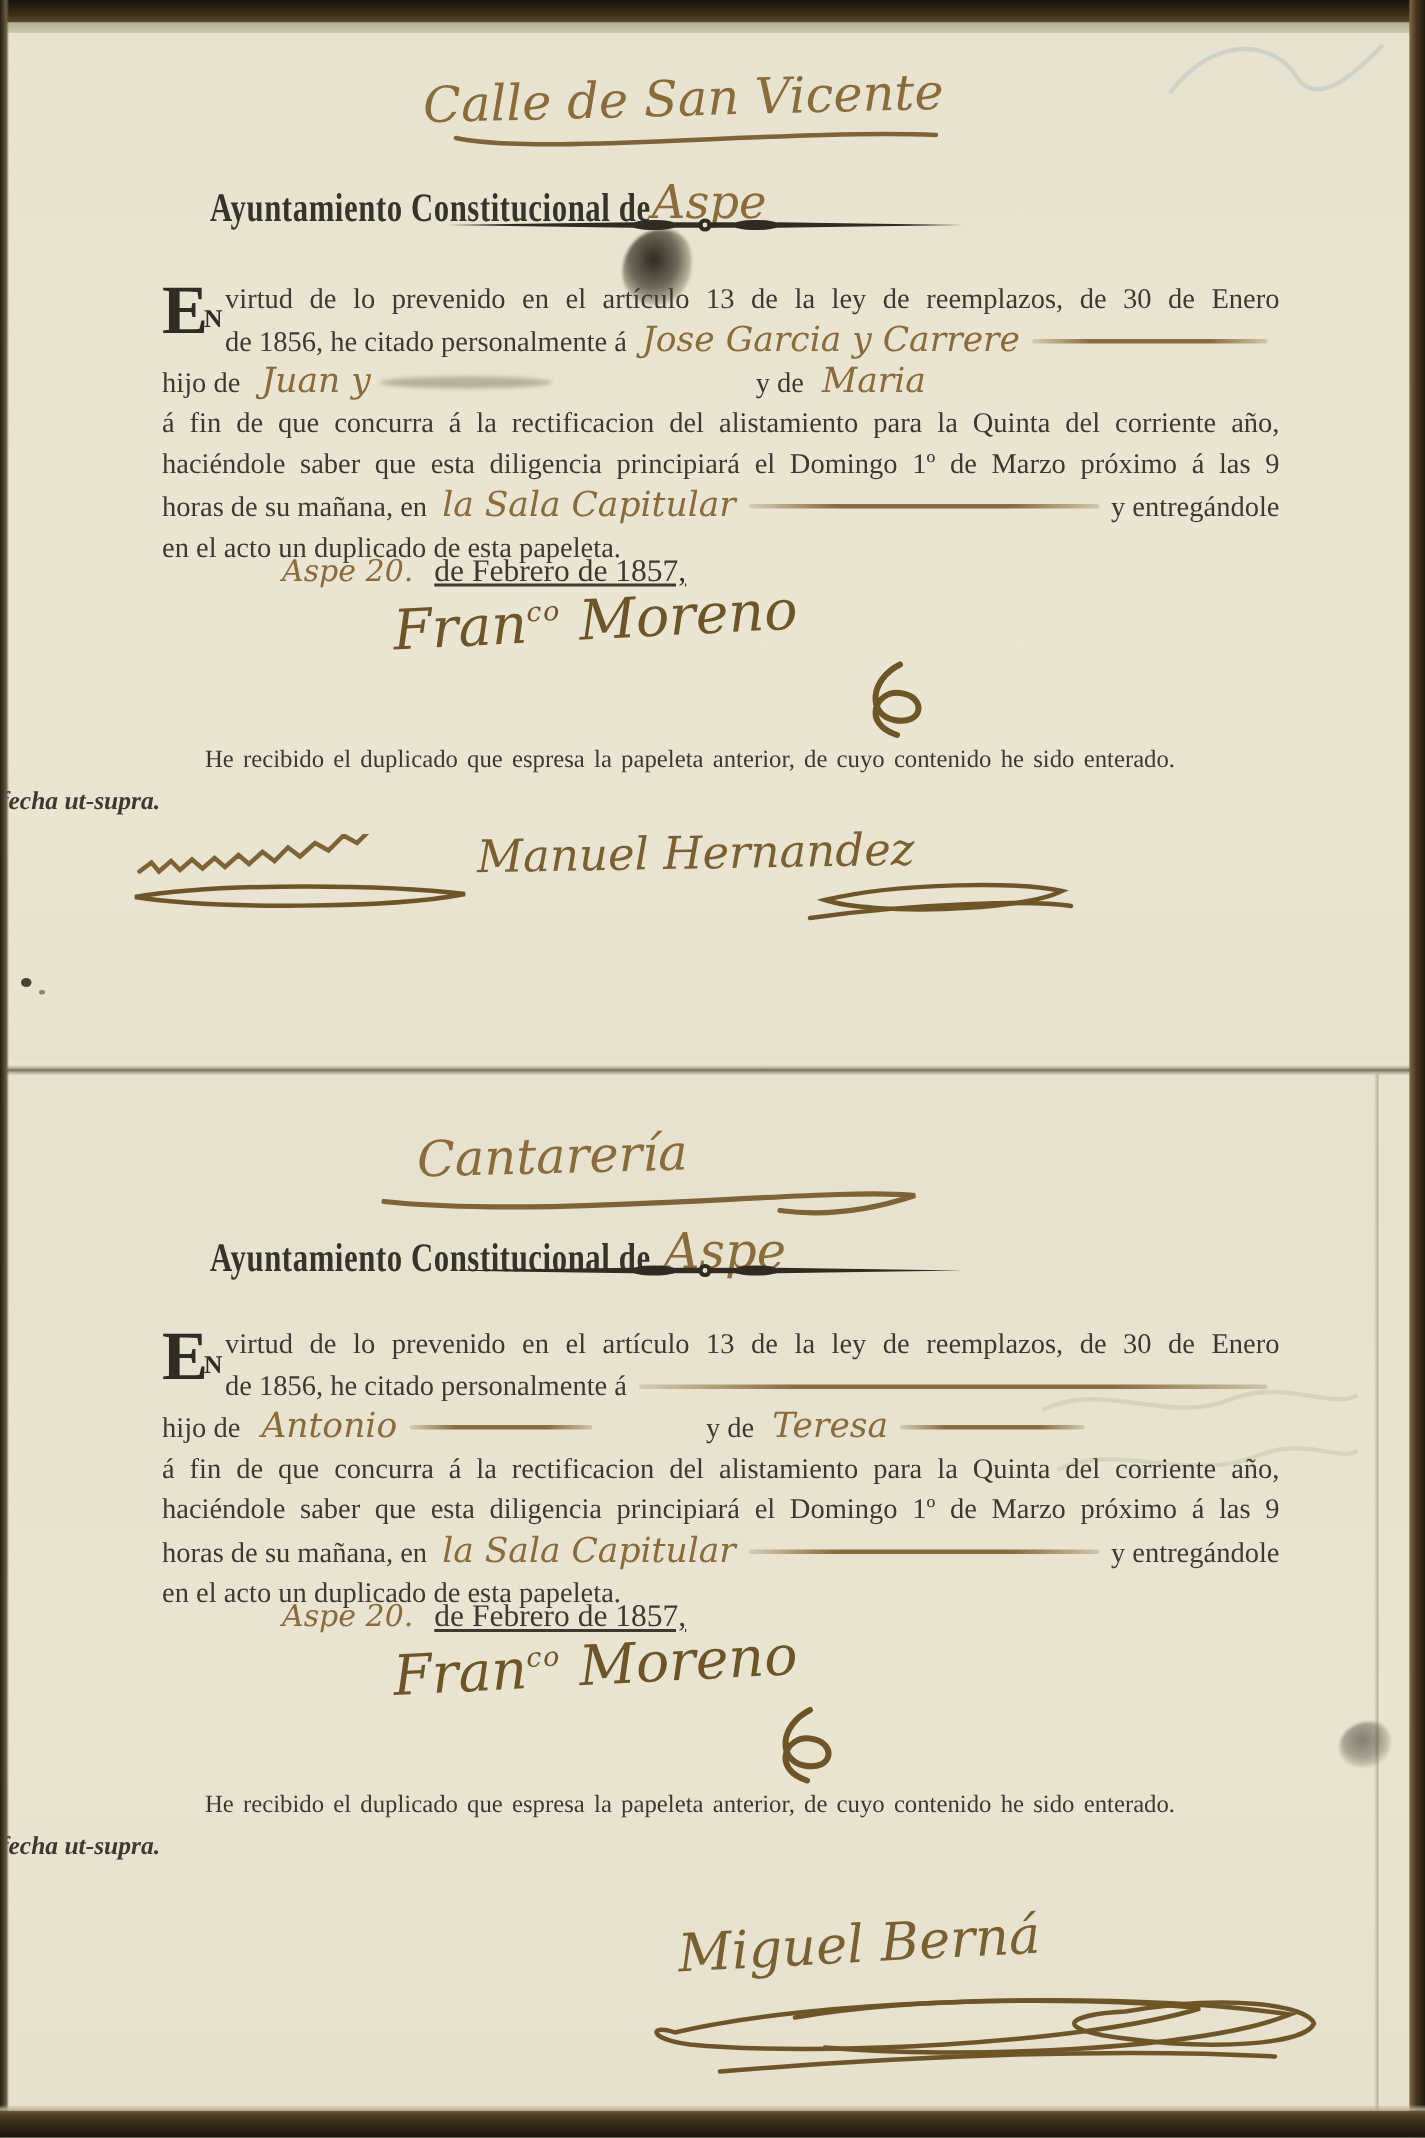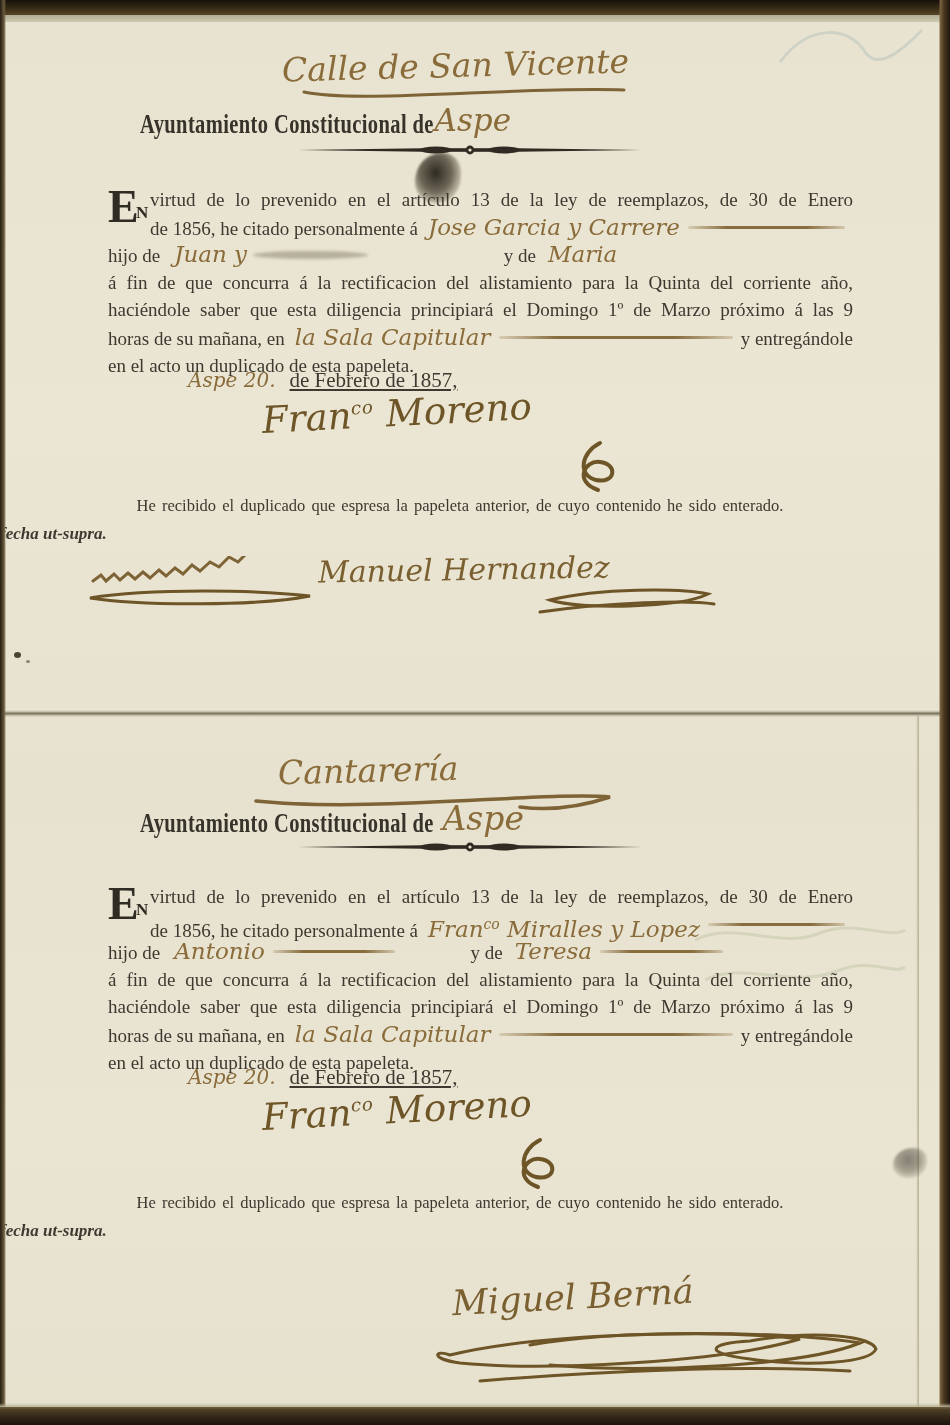--- a/index.html
+++ b/index.html
@@ -26,21 +26,21 @@
     filter:blur(1px);}
   .ghost{position:absolute;z-index:1;opacity:.28;}
   .dot{position:absolute;border-radius:50%;background:#4a4334;z-index:6;}
   
   .form{position:absolute;left:0;width:950px;height:690px;z-index:10;}
   .f1{top:40px;} .f2{top:737px;}
   .street{position:absolute;left:282px;top:6px;font-size:33px;white-space:nowrap;transform:rotate(-1.5deg);}
   .f2 .street{left:278px;top:14px;}
   .street-swash{position:absolute;z-index:9;}
   .hw{font-family:"DejaVu Serif", serif;font-style:italic;color:#8a6b3a;}
-  .heading{position:absolute;left:140px;top:64px;white-space:nowrap;}
+  .heading{position:absolute;left:140px;top:79px;white-space:nowrap;}
   .heading .printed-title{display:inline-block;font-weight:bold;font-size:27px;letter-spacing:.5px;
     transform:scaleX(.76);transform-origin:left center;color:#36332a;}
   .heading .muni{font-size:31px;margin-left:-96px;position:relative;top:-2px;}
   .f2 .heading .muni{margin-left:-88px;font-size:33px;}
   .divider{position:absolute;left:298px;top:104px;width:344px;height:12px;}
   
   .body{position:absolute;left:108px;top:146px;width:745px;font-size:19px;line-height:27.6px;color:#3d3930;}
   .bl{height:27.6px;white-space:nowrap;}
   .flexl{display:flex;align-items:baseline;}
   .just{text-align:justify;text-align-last:justify;}
@@ -200,21 +200,20 @@
       <ellipse class="orn" cx="206" cy="6" rx="16" ry="3.4"></ellipse>
       <polygon class="orn" points="344,6 220,4.2 220,7.8"></polygon>
     </svg>
 
     <div class="body">
       <span class="drop">E</span>
       <span class="dropn">N</span>
       <div class="bl just pad"><span>virtud de lo prevenido en el artículo 13 de la ley de reemplazos, de 30 de Enero</span></div>
       <div class="bl flexl pad">
         <span>de 1856, he citado personalmente á</span>
-        <span class="hw hw-fill" style="margin-left:10px;"><span>Fran</span><span class="sup" style="font-size:14px;vertical-align:8px;">co</span> <span>Miralles y Lopez</span></span>
         <span class="rule"></span>
       </div>
       <div class="bl flexl">
         <span>hijo de</span>
         <span class="hw hw-fill" style="margin-left:14px;">Antonio</span>
         <span class="rule" style="max-width:170px;"></span>
         <span class="sp05"></span>
         <span>y de</span>
         <span class="hw hw-fill" style="margin-left:12px;">Teresa</span>
         <span class="rule" style="max-width:150px;"></span>

